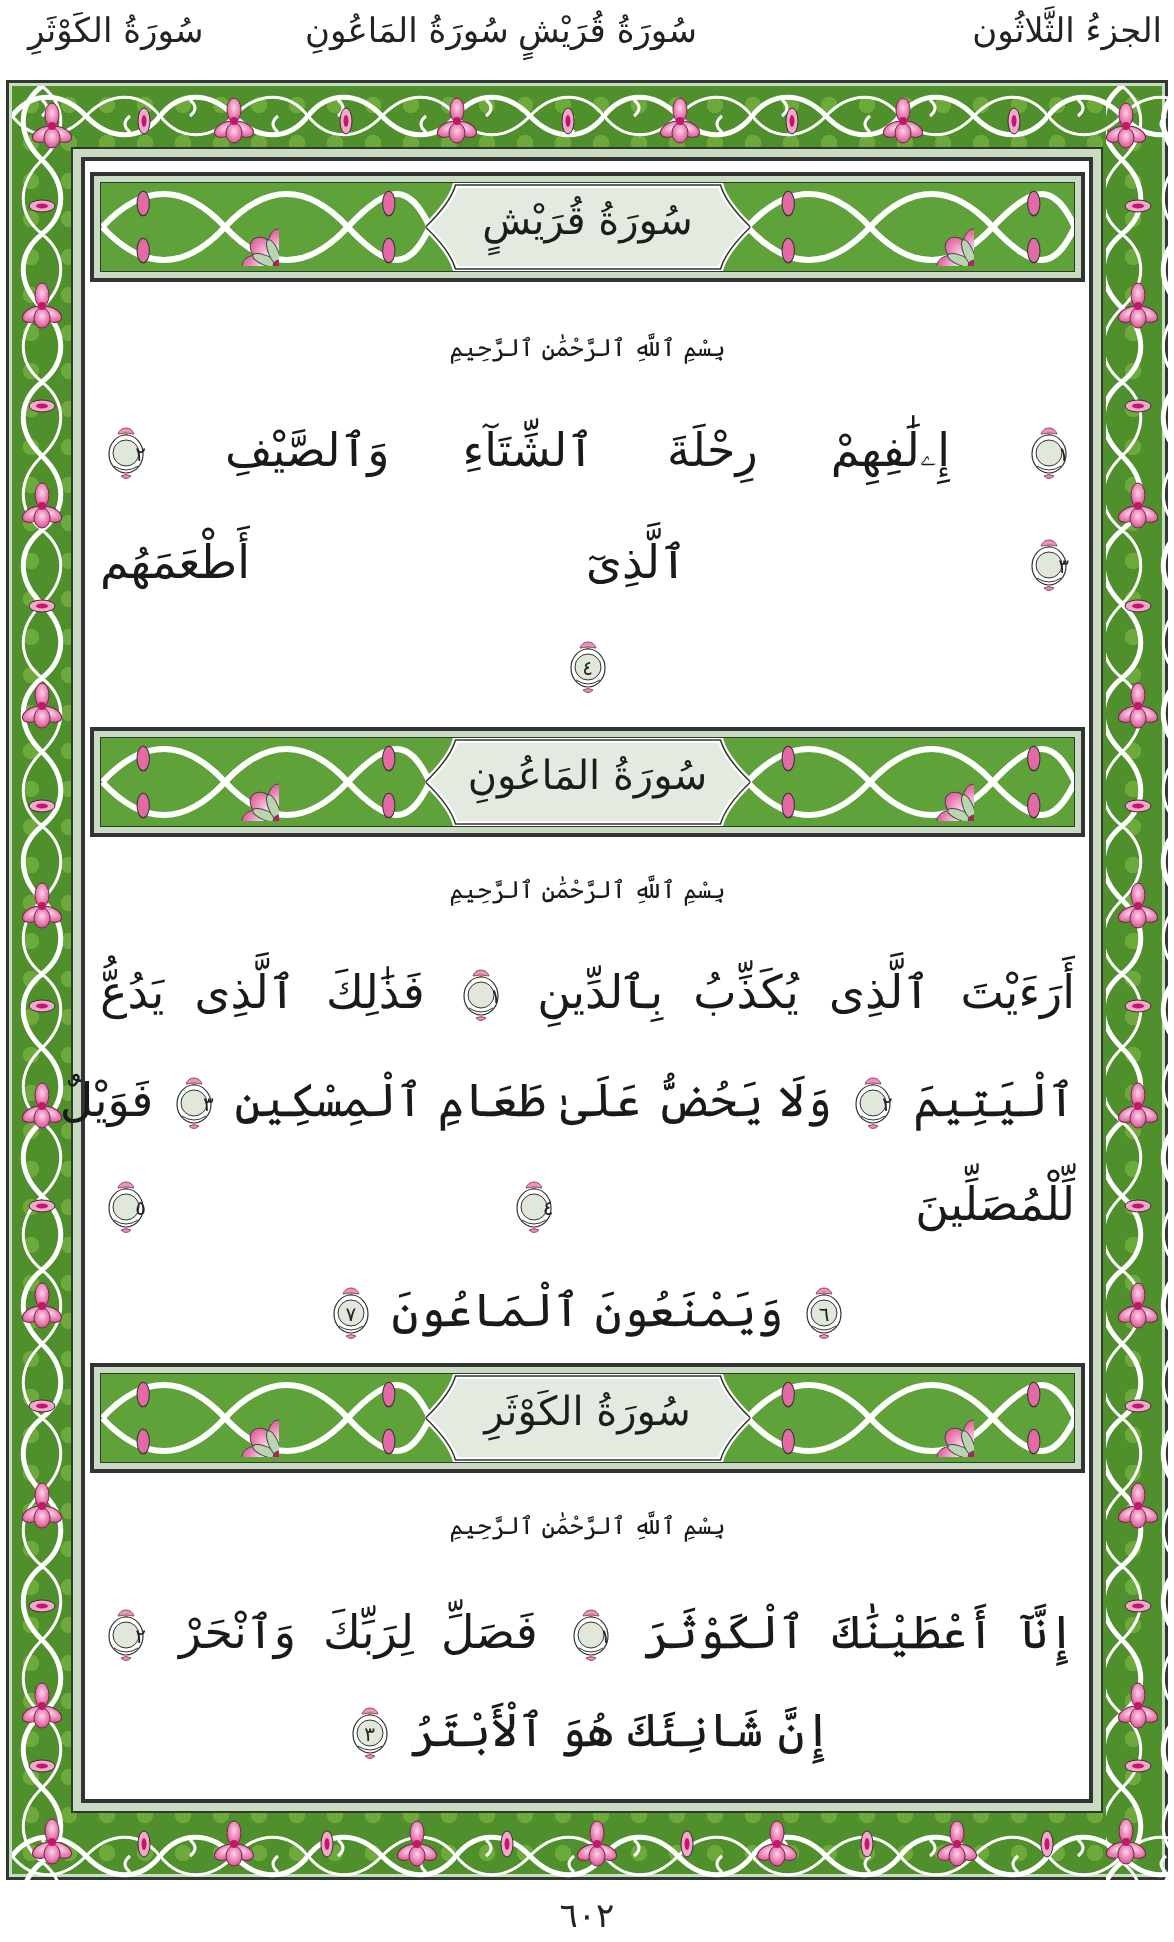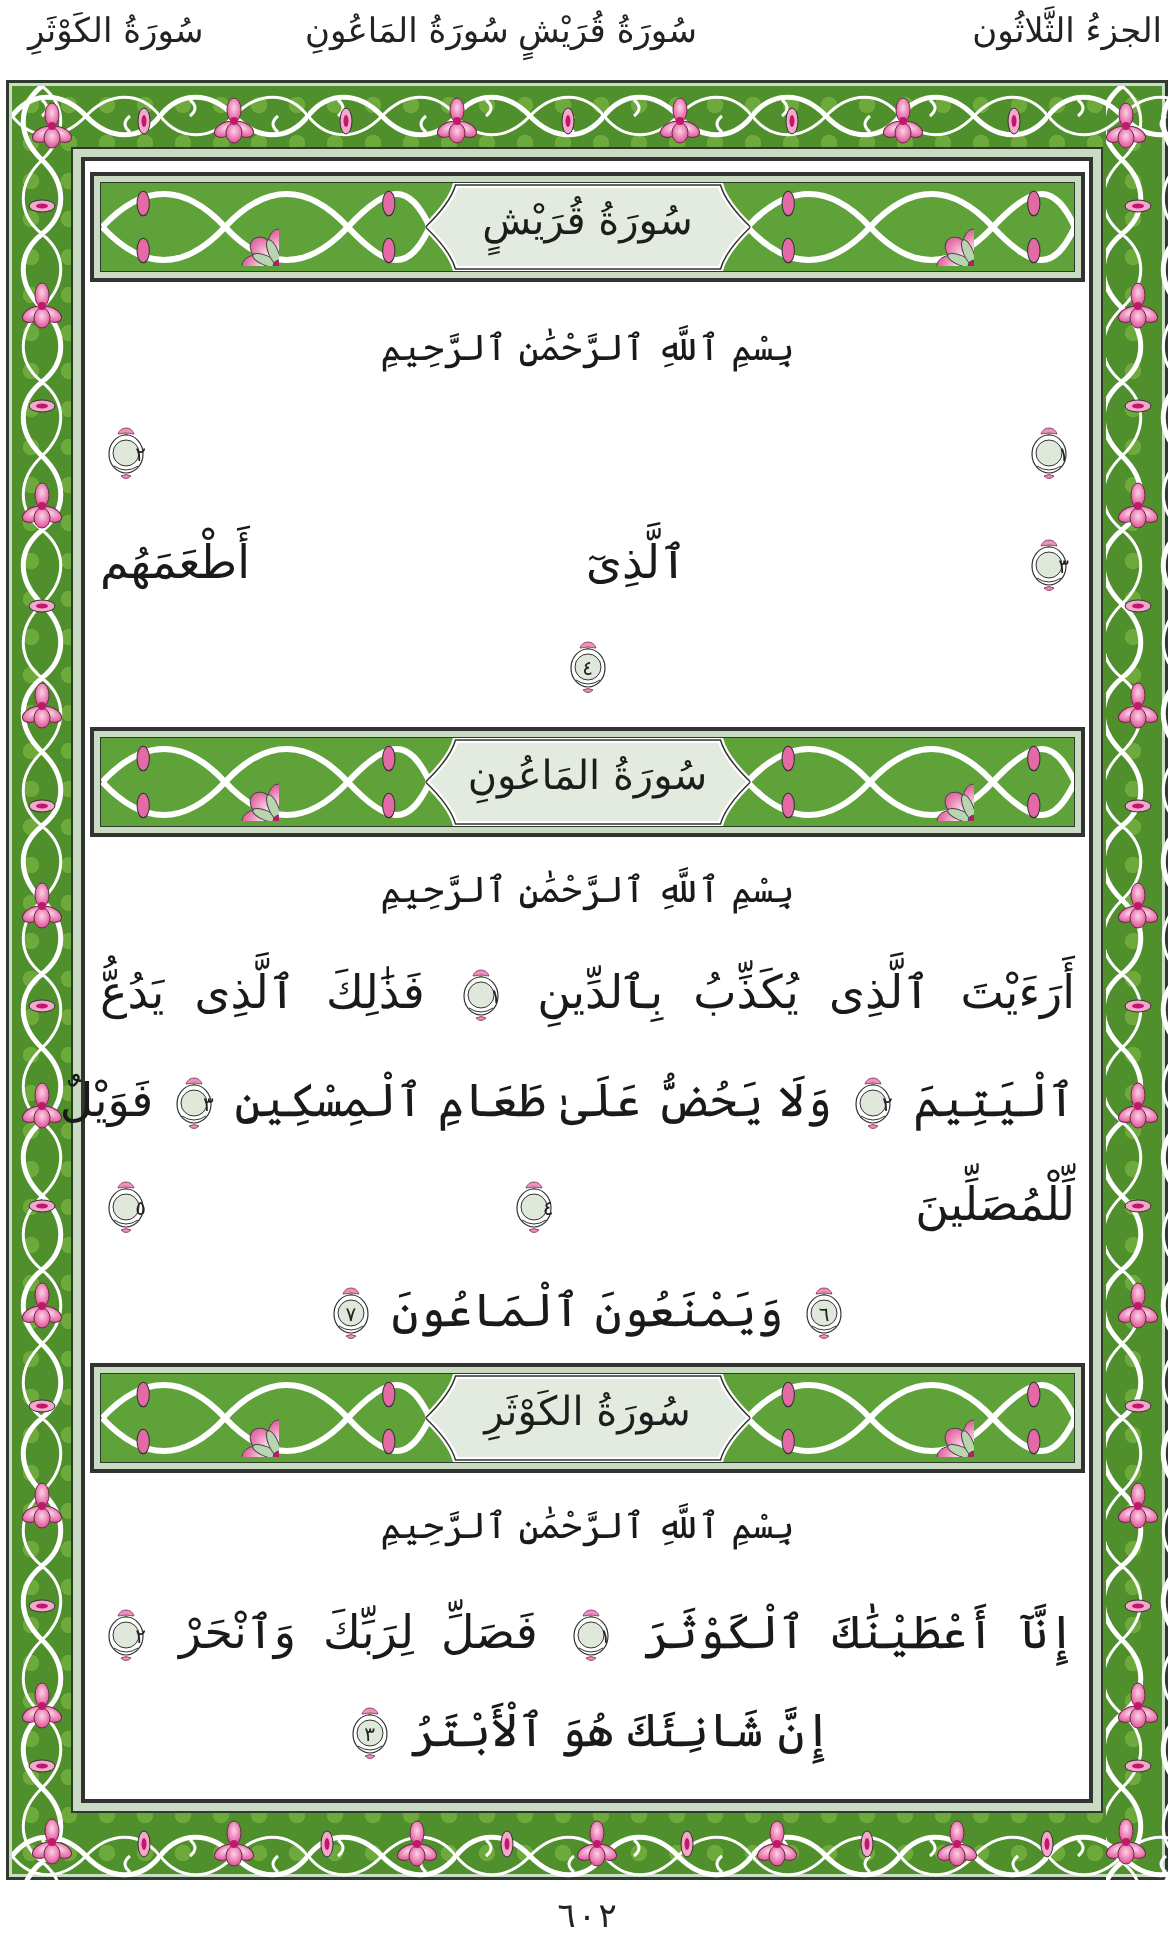--- a/index.html
+++ b/index.html
@@ -34,29 +34,29 @@
                transform:translate(-50%,-50%); }
   .surah-title { position:absolute; left:0; right:0; top:14px; text-align:center;
                  font-size:40px; direction:rtl; font-family:"DejaVu Serif", serif; color:#1d1d1d; }
   .rosette { position:absolute; top:50%; width:78px; height:78px; margin-top:-39px; }
 
   
   .line { position:absolute; left:100px; width:975px; text-align:center; direction:rtl;
           font-family:"DejaVu Serif", serif; font-size:46px; line-height:80px; height:80px;
           white-space:nowrap; color:#1a1a1a; }
   .line.justify { text-align:justify; text-align-last:justify; }
-  .basmala { font-size:36px; line-height:60px; height:60px; }
+  .basmala { font-size:24px; line-height:60px; height:60px; }
   .ayah-marker { display:inline-block; position:relative; width:40px; height:56px;
                  vertical-align:middle; margin:0 6px; }
   .ayah-marker svg { position:absolute; left:0; top:0; }
   .ayah-num { position:absolute; left:0; right:0; top:16px; text-align:center;
               font-size:20px; line-height:24px; color:#222; font-family:"DejaVu Sans", sans-serif; }
 
   .page-number { position:absolute; top:1895px; left:0; width:1174px; text-align:center;
-                 font-size:34px; font-family:Liberation Mono, monospace; color:#222; }
+                 font-size:34px; font-family:Liberation Serif, serif; color:#222; }
 </style>
 </head>
 <body>
 
 <div class="running-header">
   <div class="rh-item" style="right:12px;text-align:right;">الجزءُ الثَّلاثُون</div>
   <div class="rh-item" style="left:518px;">سُورَةُ قُرَيْشٍ</div>
   <div class="rh-item" style="left:305px;">سُورَةُ المَاعُونِ</div>
   <div class="rh-item" style="left:28px;">سُورَةُ الكَوْثَرِ</div>
 </div>
@@ -241,21 +241,21 @@
           <use href="#cartoucheShape"></use>
         </svg>
       <div class="surah-title">سُورَةُ قُرَيْشٍ</div>
     </div>
   </div>
 </div>
 
 <div class="line basmala" style="top:318px;">بِسْمِ ٱللَّهِ ٱلرَّحْمَٰنِ ٱلرَّحِيمِ</div>
 <div class="line justify" style="top:410px;"> <span class="ayah-marker"><svg width="40" height="56" viewBox="0 0 40 56">
         <use href="#ayahShape"></use>
-      </svg><span class="ayah-num">١</span></span>  <span class="ayah-marker"><svg width="40" height="56" viewBox="0 0 40 56">
+      </svg><span class="ayah-num">١</span></span> <span>إِۦلَٰفِهِمْ رِحْلَةَ ٱلشِّتَآءِ وَٱلصَّيْفِ</span> <span class="ayah-marker"><svg width="40" height="56" viewBox="0 0 40 56">
         <use href="#ayahShape"></use>
       </svg><span class="ayah-num">٢</span></span></div>
 <div class="line justify" style="top:522px;"> <span class="ayah-marker"><svg width="40" height="56" viewBox="0 0 40 56">
         <use href="#ayahShape"></use>
       </svg><span class="ayah-num">٣</span></span> <span>ٱلَّذِىٓ أَطْعَمَهُم</span></div>
 <div class="line" style="top:624px;"> <span class="ayah-marker"><svg width="40" height="56" viewBox="0 0 40 56">
         <use href="#ayahShape"></use>
       </svg><span class="ayah-num">٤</span></span></div>
 
 <div class="surah-banner" style="top:727px;">

